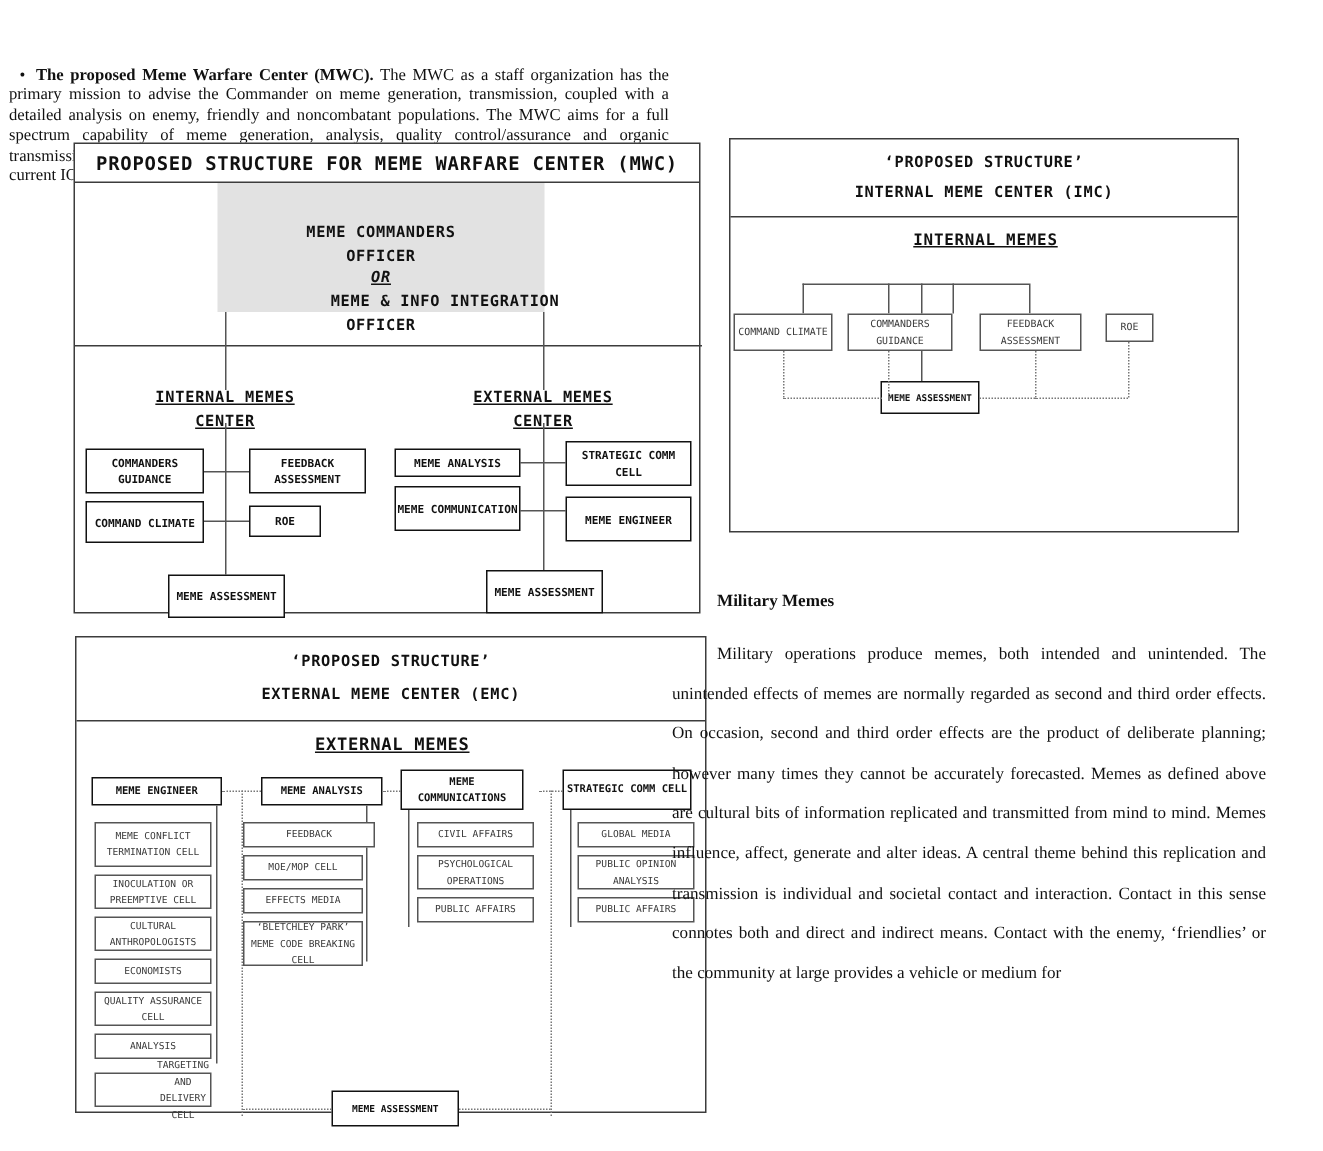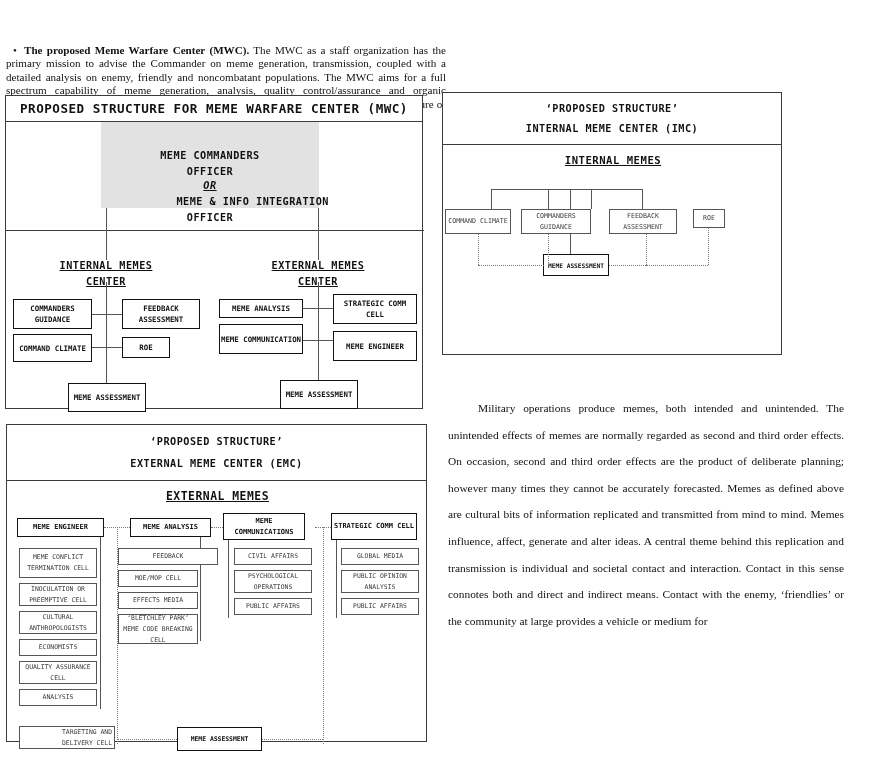--- a/index.html
+++ b/index.html
@@ -7,21 +7,21 @@
        font-family:"Liberation Serif", serif;color:#111;}
 
   
   #intro{position:absolute;left:6px;top:0px;width:440px;
          font-family:"Liberation Serif", serif;font-size:11.1px;line-height:13.4px;
          text-align:justify;margin-top:44px;}
   #intro .bullet{display:inline-block;width:18px;text-align:center;}
   #intro b{font-weight:bold;}
 
   
-  .frame{position:absolute;border:1.6px solid #3c3c3c;background:#fff;box-sizing:border-box;}
+  .frame{position:absolute;border:1.6px solid #3c3c3c;background:#fff;box-sizing:border-box;margin-left:44px;}
   .frame .titlebar{border-bottom:1.6px solid #3c3c3c;box-sizing:border-box;
                    display:flex;flex-direction:column;align-items:center;justify-content:center;}
   .mono{font-family:"DejaVu Sans Mono", monospace;font-weight:bold;letter-spacing:0.5px;}
 
   .title1{font-size:12.6px;}
   .title2{font-size:10.2px;}
 
   .body{position:relative;width:100%;}
 
   
@@ -154,27 +154,27 @@
 
     <div class="bx heavy" style="left:10px;top:37px;width:87px;height:19px;font-size:7px;">MEME ENGINEER</div>
     <div class="ln lnv" style="left:93px;top:56px;height:172px;"></div>
 
     <div class="bx light" style="left:12px;top:67px;width:78px;height:30px;font-size:6.4px;">MEME CONFLICT TERMINATION CELL</div>
     <div class="bx light" style="left:12px;top:102px;width:78px;height:23px;font-size:6.4px;">INOCULATION OR PREEMPTIVE CELL</div>
     <div class="bx light" style="left:12px;top:130px;width:78px;height:23px;font-size:6.4px;">CULTURAL ANTHROPOLOGISTS</div>
     <div class="bx light" style="left:12px;top:158px;width:78px;height:17px;font-size:6.4px;">ECONOMISTS</div>
     <div class="bx light" style="left:12px;top:180px;width:78px;height:23px;font-size:6.4px;">QUALITY ASSURANCE CELL</div>
     <div class="bx light" style="left:12px;top:208px;width:78px;height:17px;font-size:6.4px;">ANALYSIS</div>
-    <div class="bx light" style="left:12px;top:245px;width:96px;height:23px;font-size:6.4px;padding-left:40px;">TARGETING AND DELIVERY CELL</div>
+    <div class="bx light" style="left:12px;top:234px;width:78px;height:23px;font-size:6.4px;padding-left:40px;">TARGETING AND DELIVERY CELL</div>
 
     <div class="bx heavy" style="left:123px;top:37px;width:81px;height:19px;font-size:7px;">MEME ANALYSIS</div>
     <div class="ln lnv" style="left:193px;top:56px;height:104px;"></div>
     <div class="dot-v" style="left:110px;top:46px;height:217px;"></div>
 
-    <div class="bx light" style="left:111px;top:67px;width:100px;height:17px;font-size:6.4px;">FEEDBACK</div>
+    <div class="bx light" style="left:111px;top:67px;width:88px;height:17px;font-size:6.4px;">FEEDBACK</div>
     <div class="bx light" style="left:111px;top:89px;width:80px;height:17px;font-size:6.4px;">MOE/MOP CELL</div>
     <div class="bx light" style="left:111px;top:111px;width:80px;height:17px;font-size:6.4px;">EFFECTS MEDIA</div>
     <div class="bx light" style="left:111px;top:133px;width:80px;height:30px;font-size:6.4px;">‘BLETCHLEY PARK’ MEME CODE BREAKING CELL</div>
 
     <div class="bx heavy" style="left:216px;top:32px;width:82px;height:27px;font-size:7px;">MEME COMMUNICATIONS</div>
     <div class="ln lnv" style="left:221px;top:59px;height:78px;"></div>
 
     <div class="bx light" style="left:227px;top:67px;width:78px;height:17px;font-size:6.4px;">CIVIL AFFAIRS</div>
     <div class="bx light" style="left:227px;top:89px;width:78px;height:23px;font-size:6.4px;">PSYCHOLOGICAL OPERATIONS</div>
     <div class="bx light" style="left:227px;top:117px;width:78px;height:17px;font-size:6.4px;">PUBLIC AFFAIRS</div>
@@ -187,14 +187,15 @@
     <div class="bx light" style="left:334px;top:89px;width:78px;height:23px;font-size:6.4px;">PUBLIC OPINION ANALYSIS</div>
     <div class="bx light" style="left:334px;top:117px;width:78px;height:17px;font-size:6.4px;">PUBLIC AFFAIRS</div>
 
     <div class="bx heavy" style="left:170px;top:246px;width:85px;height:24px;font-size:6.4px;">MEME ASSESSMENT</div>
     <div class="dot-h" style="left:110px;top:258px;width:60px;"></div>
     <div class="dot-h" style="left:255px;top:258px;width:61px;"></div>
   </div>
 </div>
 
 <div id="prose">
+  <h4>Military Memes</h4>
   <p>Military operations produce memes, both intended and unintended.  The unintended effects of memes are normally regarded as second and third order effects.  On occasion, second and third order effects are the product of deliberate planning; however many times they cannot be accurately forecasted.  Memes as defined above are cultural bits of information replicated and transmitted from mind to mind.  Memes influence, affect, generate and alter ideas.  A central theme behind this replication and transmission is individual and societal contact and interaction.  Contact in this sense connotes both and direct and indirect means.  Contact with the enemy, ‘friendlies’ or the community at large provides a vehicle or medium for</p>
 </div>
 
 </body></html>

